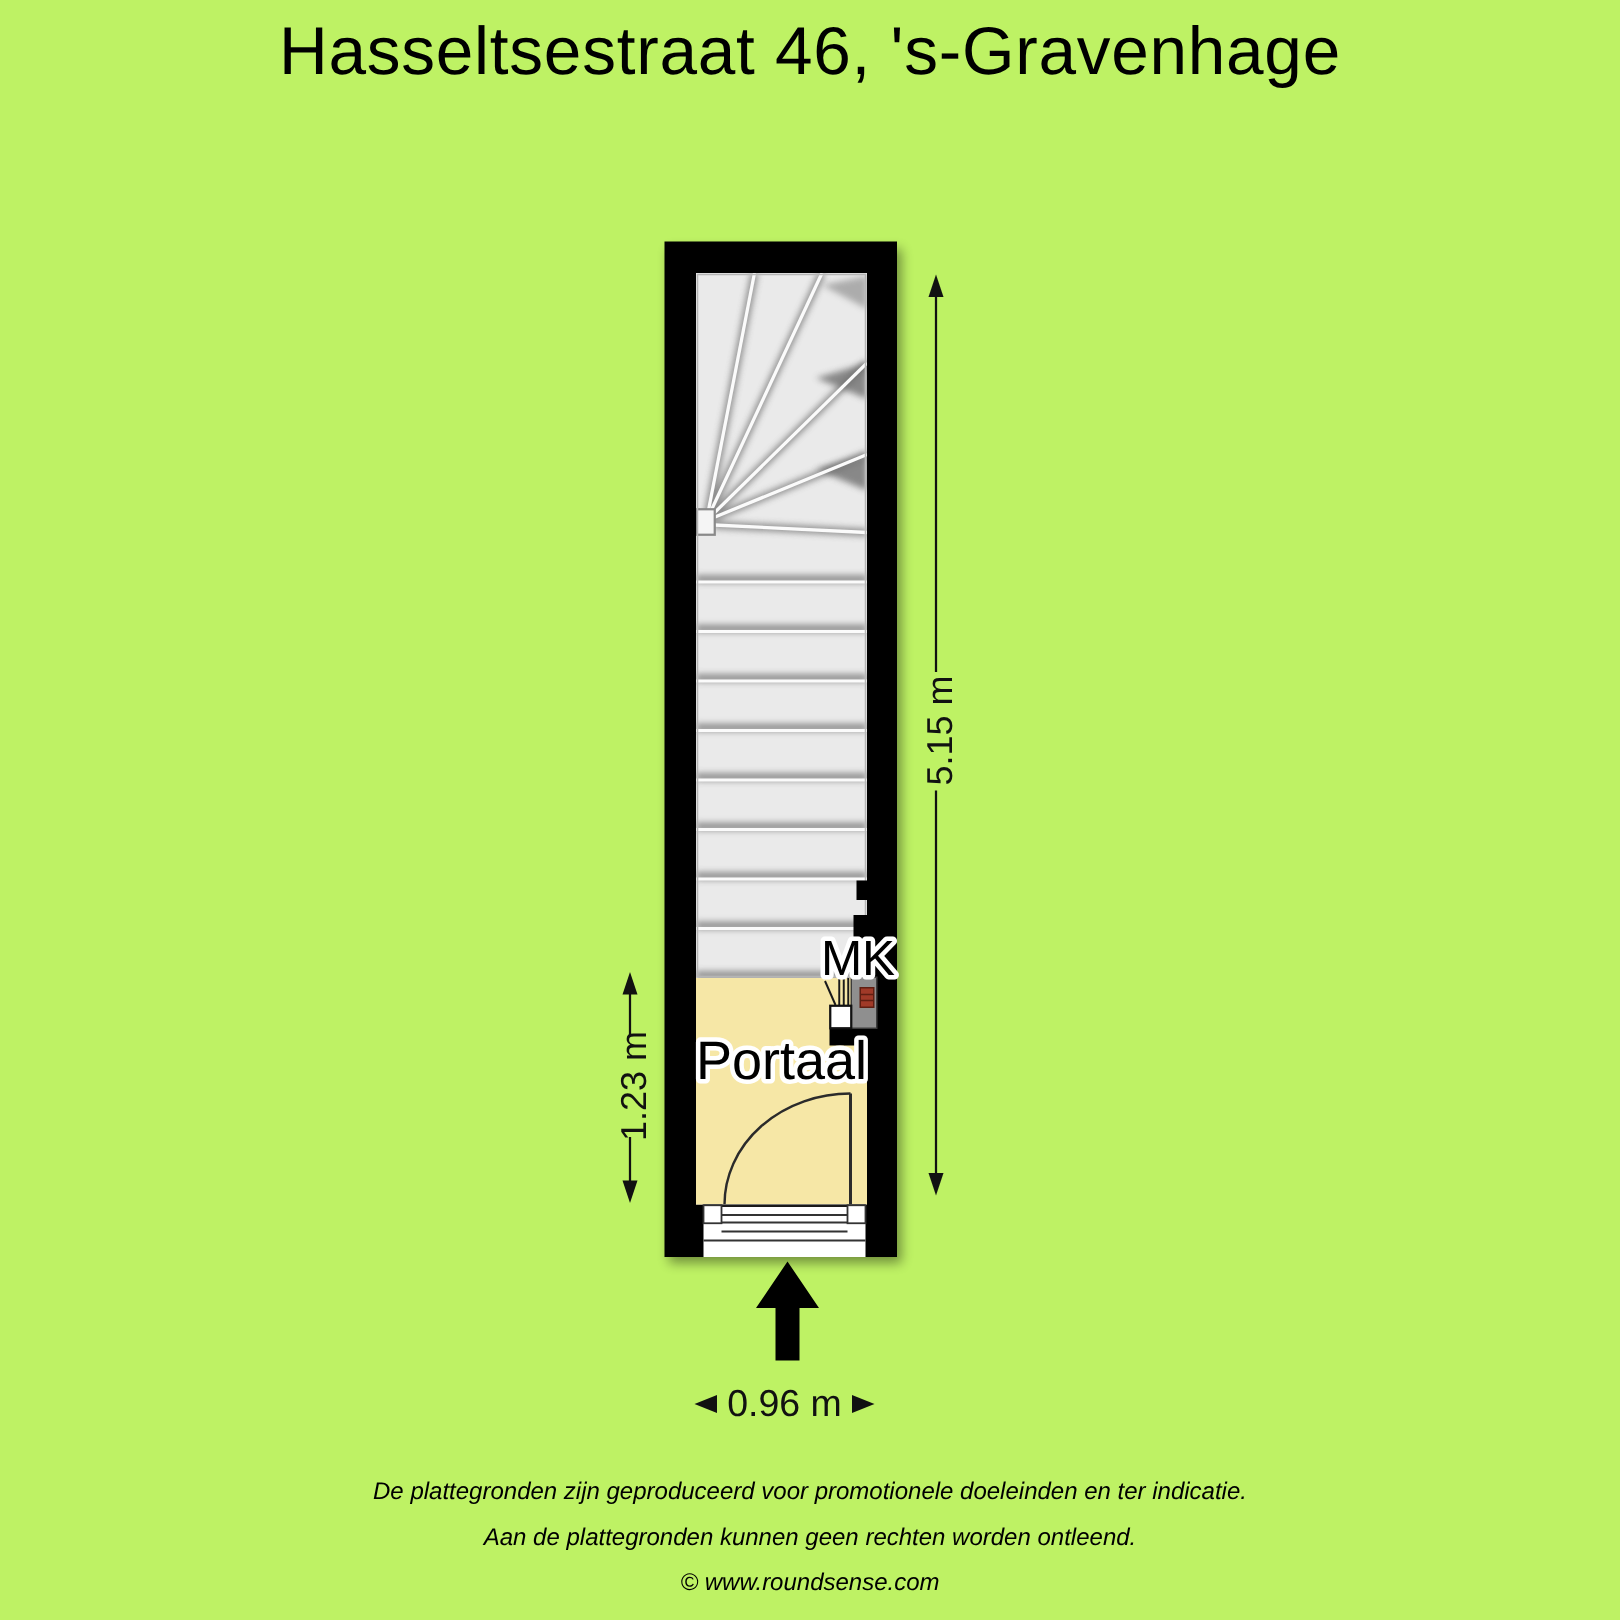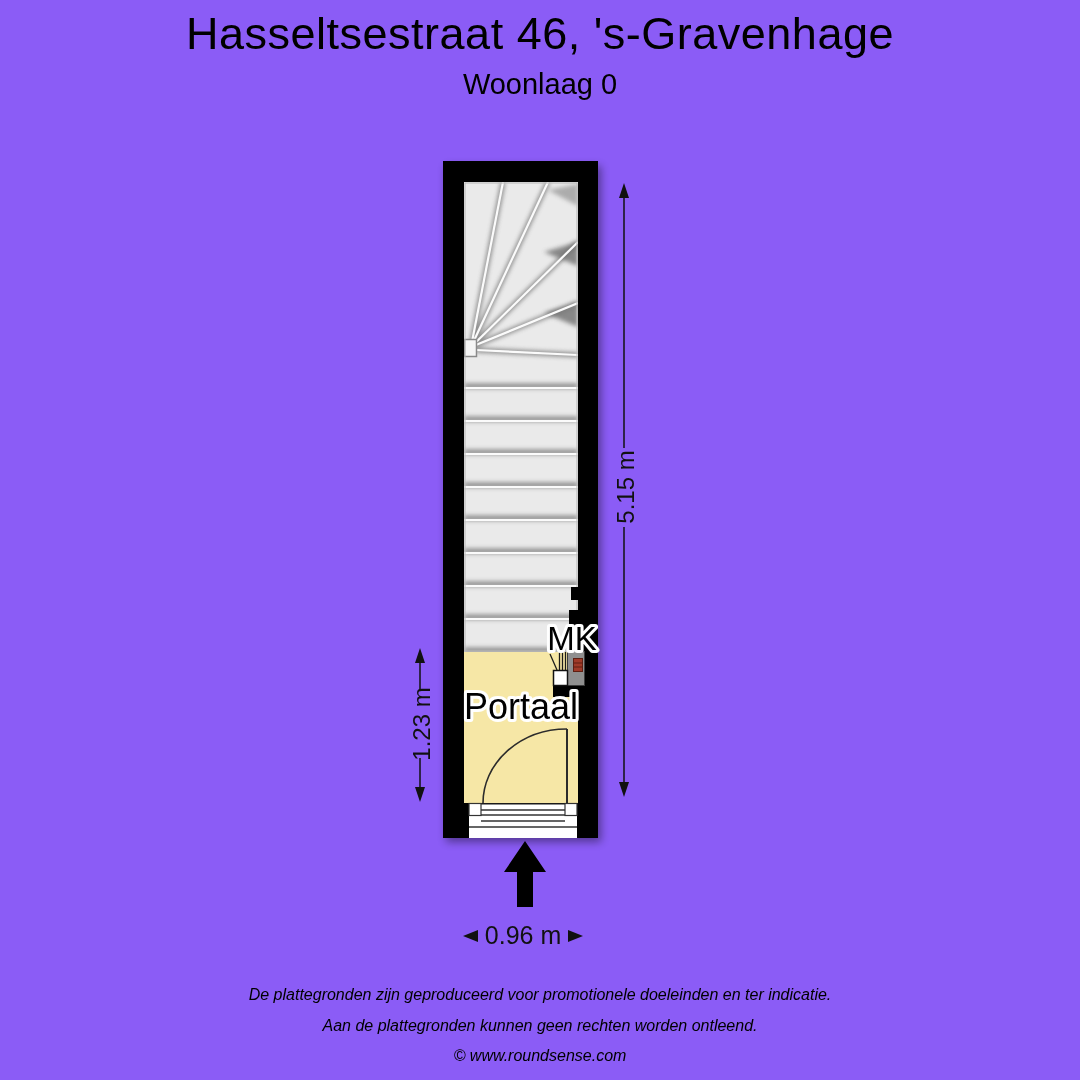--- a/index.html
+++ b/index.html
@@ -1,17 +1,17 @@
 <!DOCTYPE html>
 <html><head>
 <meta charset="utf-8">
 <style>
   html,body{margin:0;padding:0;background:#fff;}
   .page{
-    position:relative;width:1080px;height:1080px;background:#8b5cf6;overflow:hidden;
+    position:relative;width:1080px;height:1080px;background:#bef264;overflow:hidden;
     font-family:"Liberation Sans", sans-serif;color:#000;
   }
   .title{
     position:absolute;top:8px;left:0;width:1080px;text-align:center;
     font-size:45px;font-weight:400;letter-spacing:0.5px;
   }
   .subtitle{
     position:absolute;top:68px;left:0;width:1080px;text-align:center;
     font-size:29px;font-weight:400;
   }
@@ -28,21 +28,20 @@
     fill:#000;stroke:#ffffff;stroke-linejoin:round;paint-order:stroke;
   }
   .dim-text{font-family:"Liberation Sans", sans-serif;fill:#111;}
 </style>
 </head>
 <body>
 
 <div class="page">
 
   <div class="title">Hasseltsestraat 46, 's-Gravenhage</div>
-  <div class="subtitle">Woonlaag 0</div>
 
   <svg class="plan-svg" viewBox="0 0 1080 1080">
     <defs>
       <filter id="soft" x="-60%" y="-60%" width="220%" height="220%">
         <feGaussianBlur stdDeviation="2.2"></feGaussianBlur>
       </filter>
       <filter id="planshadow" x="-20%" y="-20%" width="140%" height="140%">
         <feGaussianBlur stdDeviation="4"></feGaussianBlur>
       </filter>
       <clipPath id="stairsClip">

